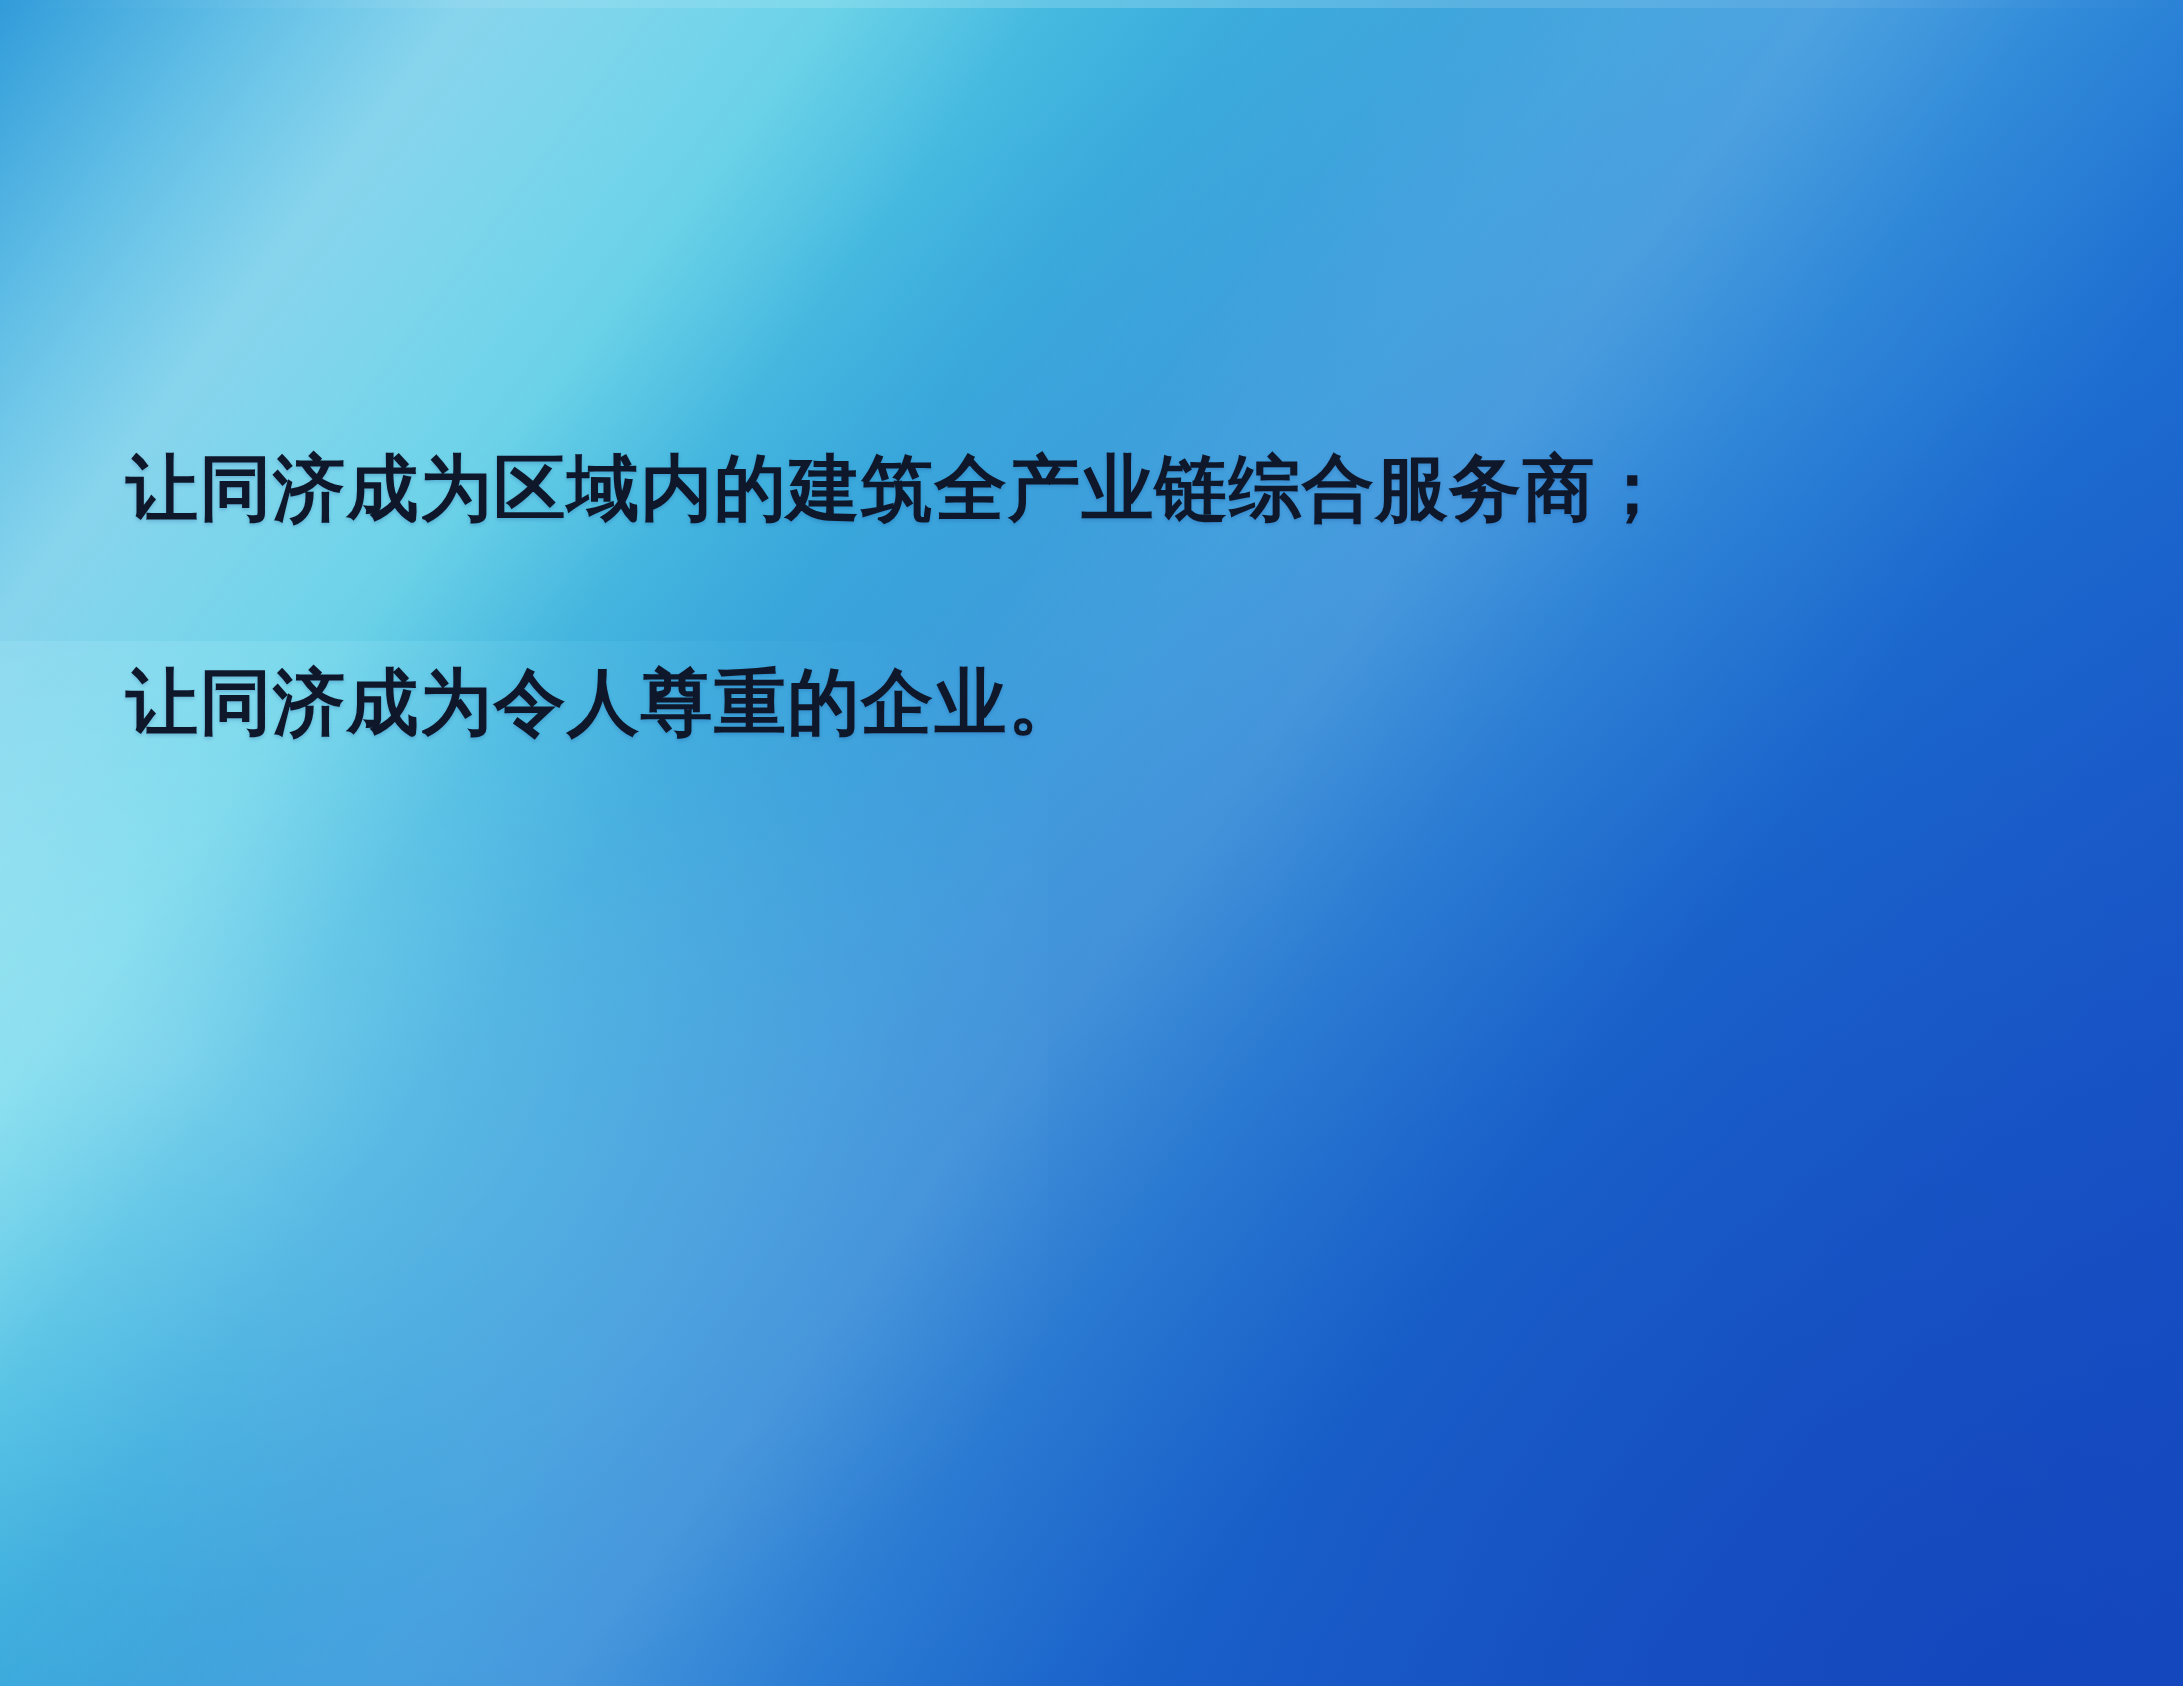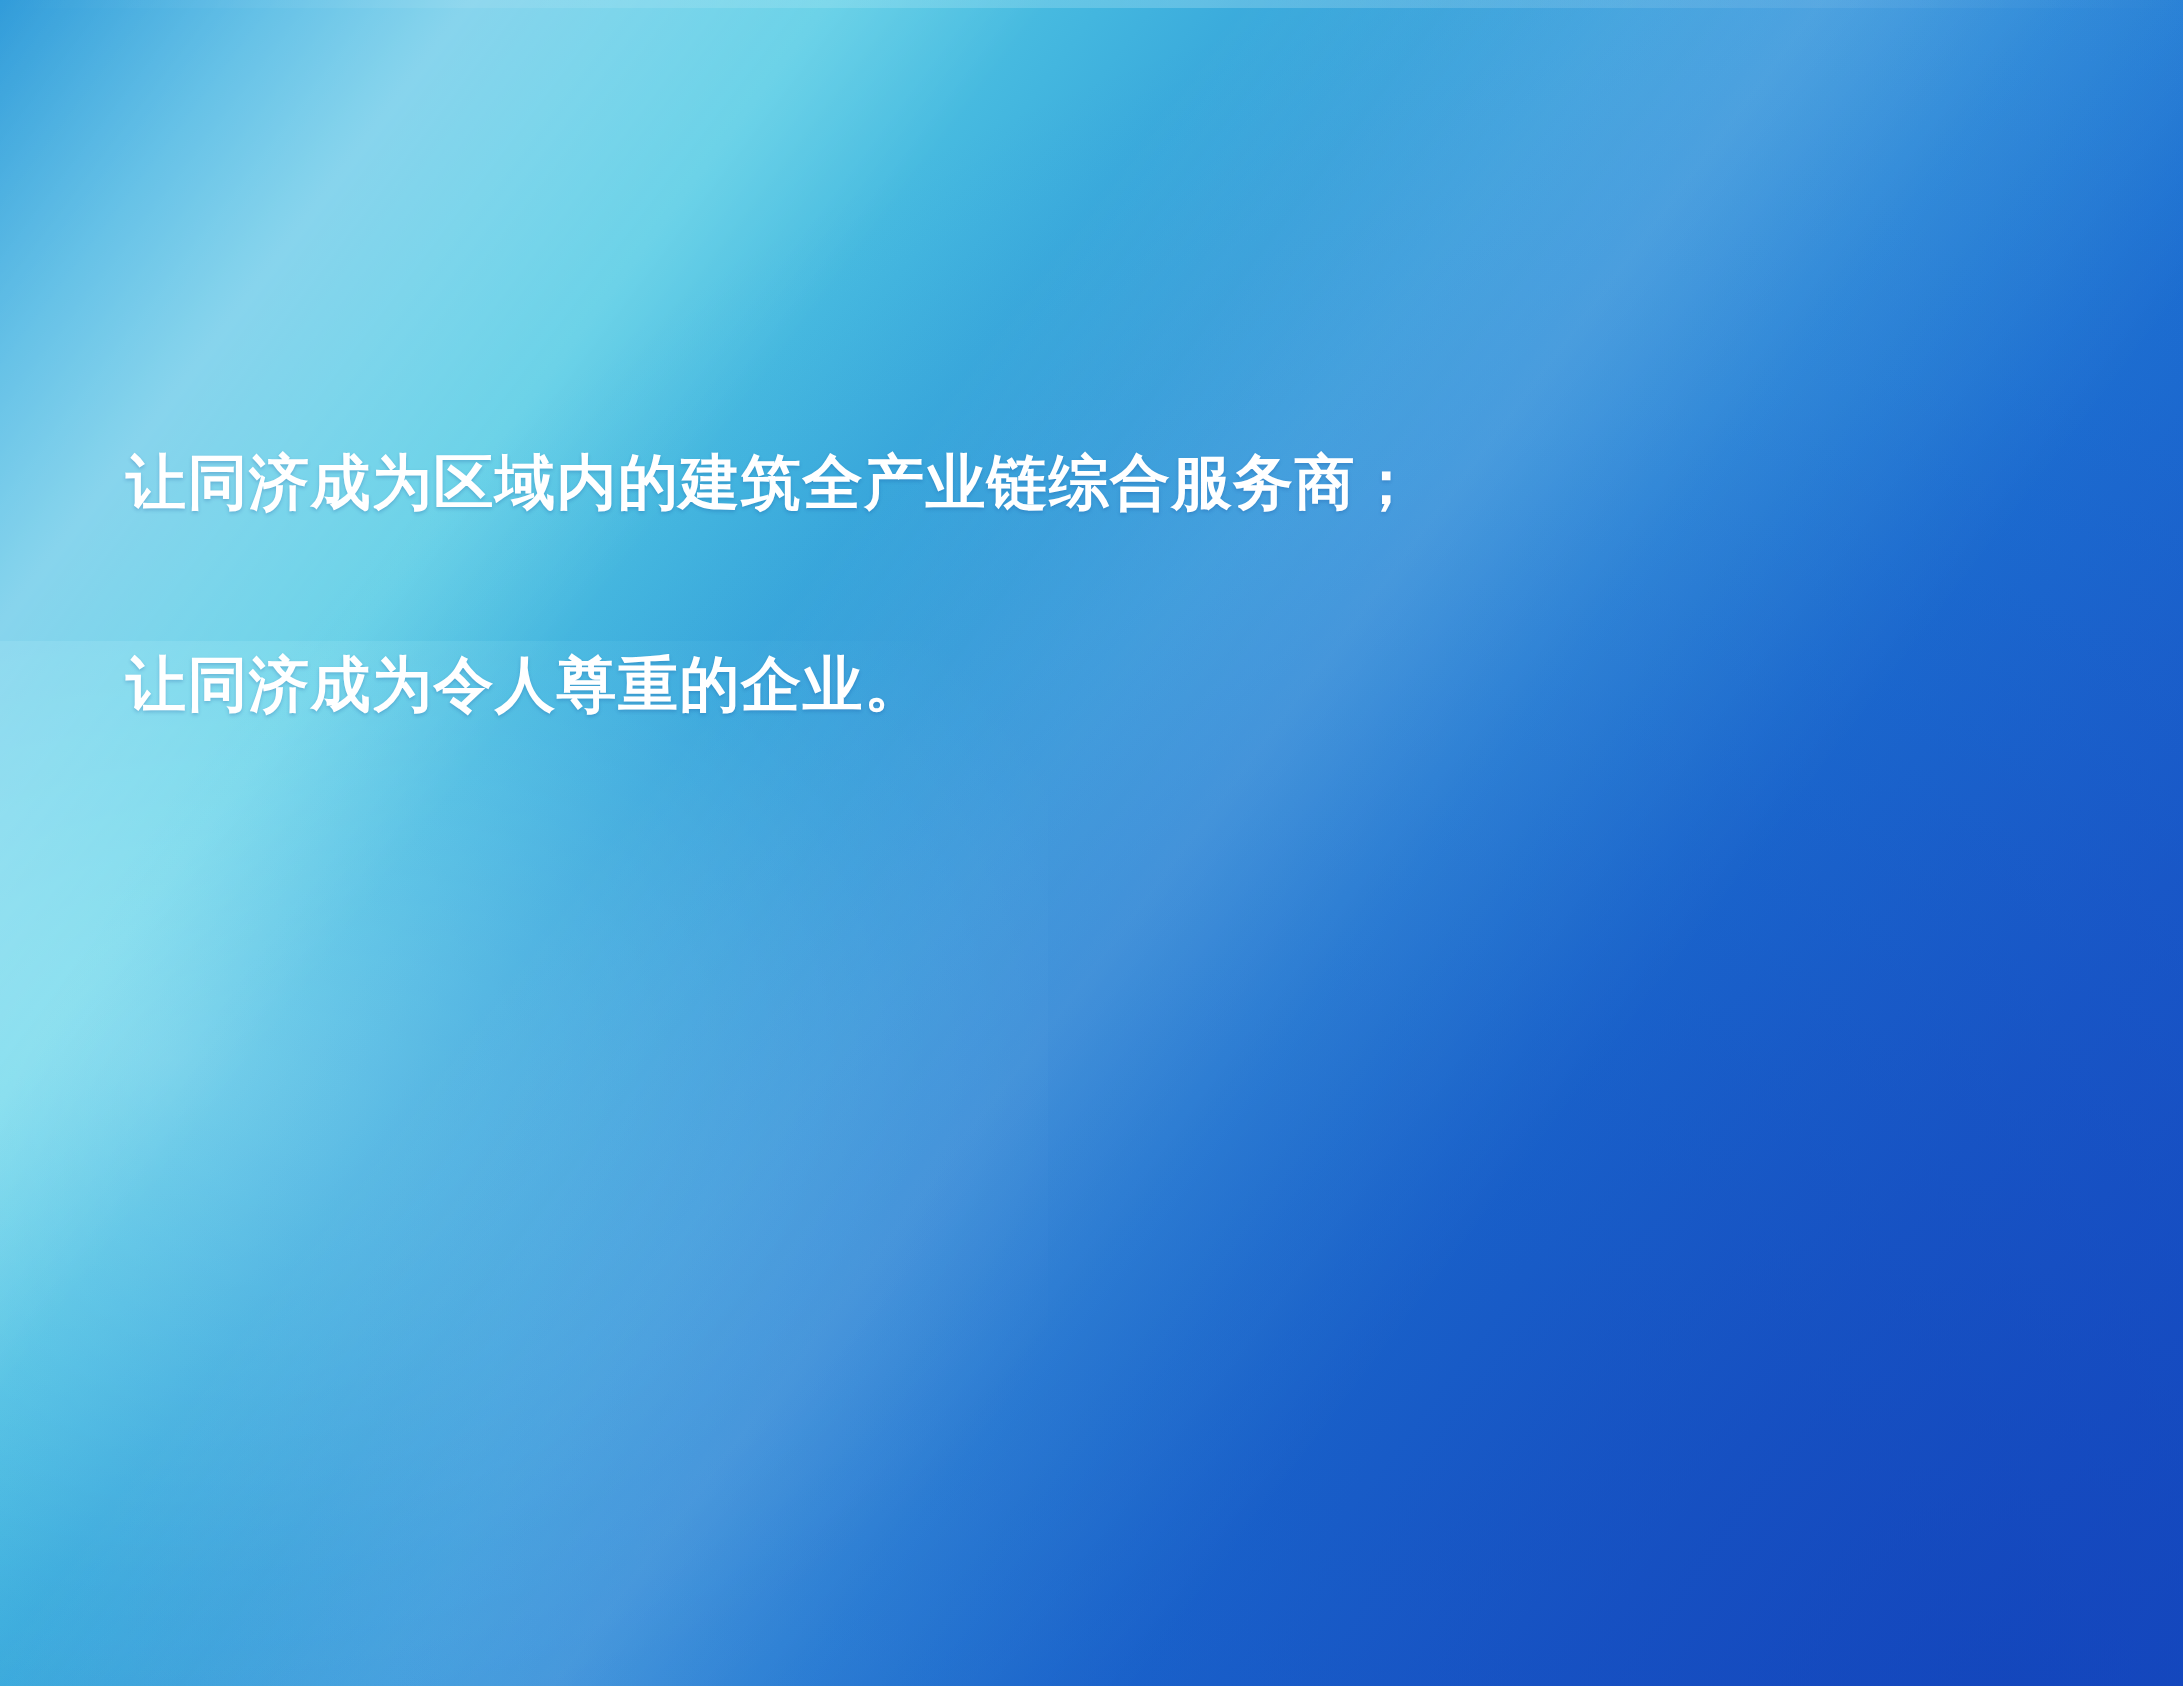--- a/index.html
+++ b/index.html
@@ -114,24 +114,24 @@
 
   
   .text-block {
     position: absolute;
     left: 126px;
     top: 452px;
     width: 1957px;
   }
 
   .text-line {
-    color: #ffffff;
+    color: #0f172a;
     font-family: "DejaVu Sans", "Liberation Sans", sans-serif;
     font-weight: bold;
-    font-size: 60px;
+    font-size: 72px;
     line-height: 1.0;
     letter-spacing: 1.5px;
     white-space: nowrap;
     margin: 0 0 142px 0;
     text-shadow: 0 1.5px 3.8px rgba(10,60,140,0.22);
   }
   .text-line:last-child { margin-bottom: 16px; }
 </style>
 </head>
 <body>

